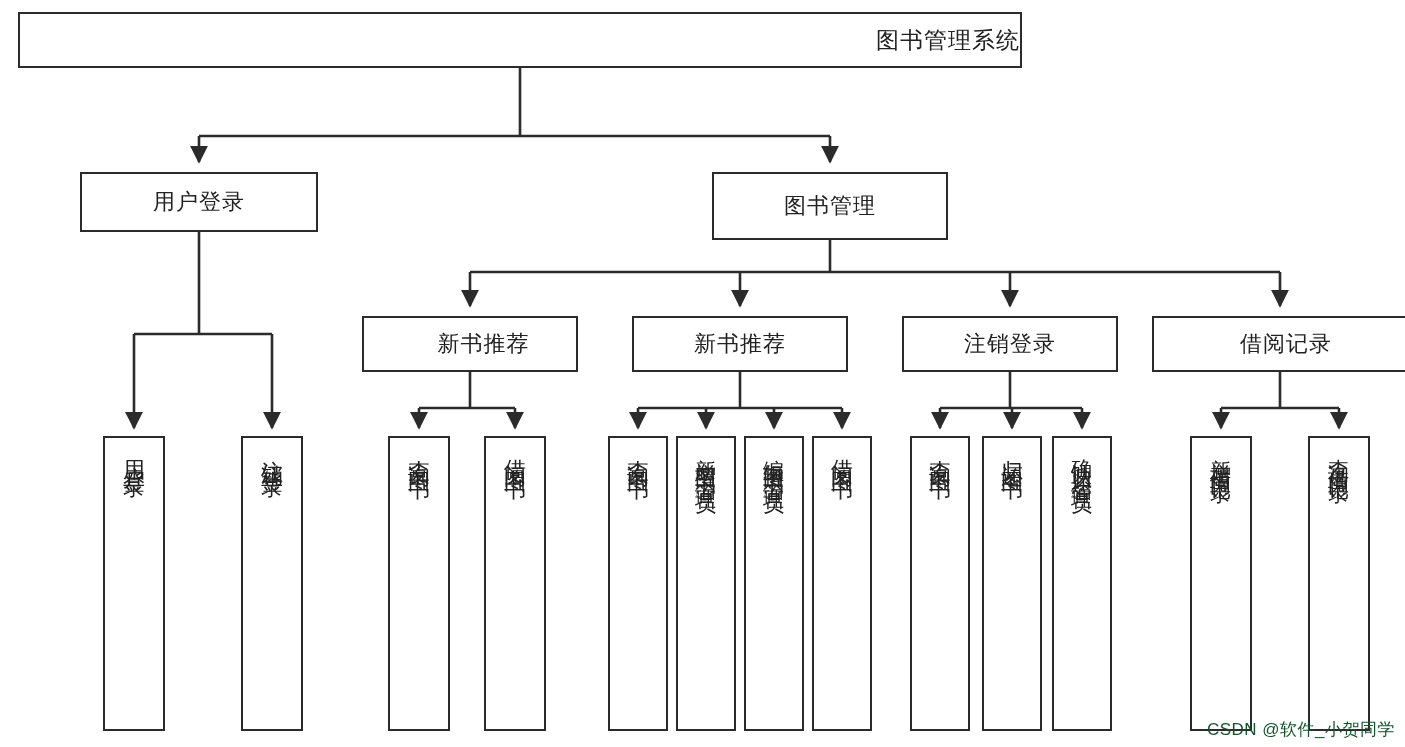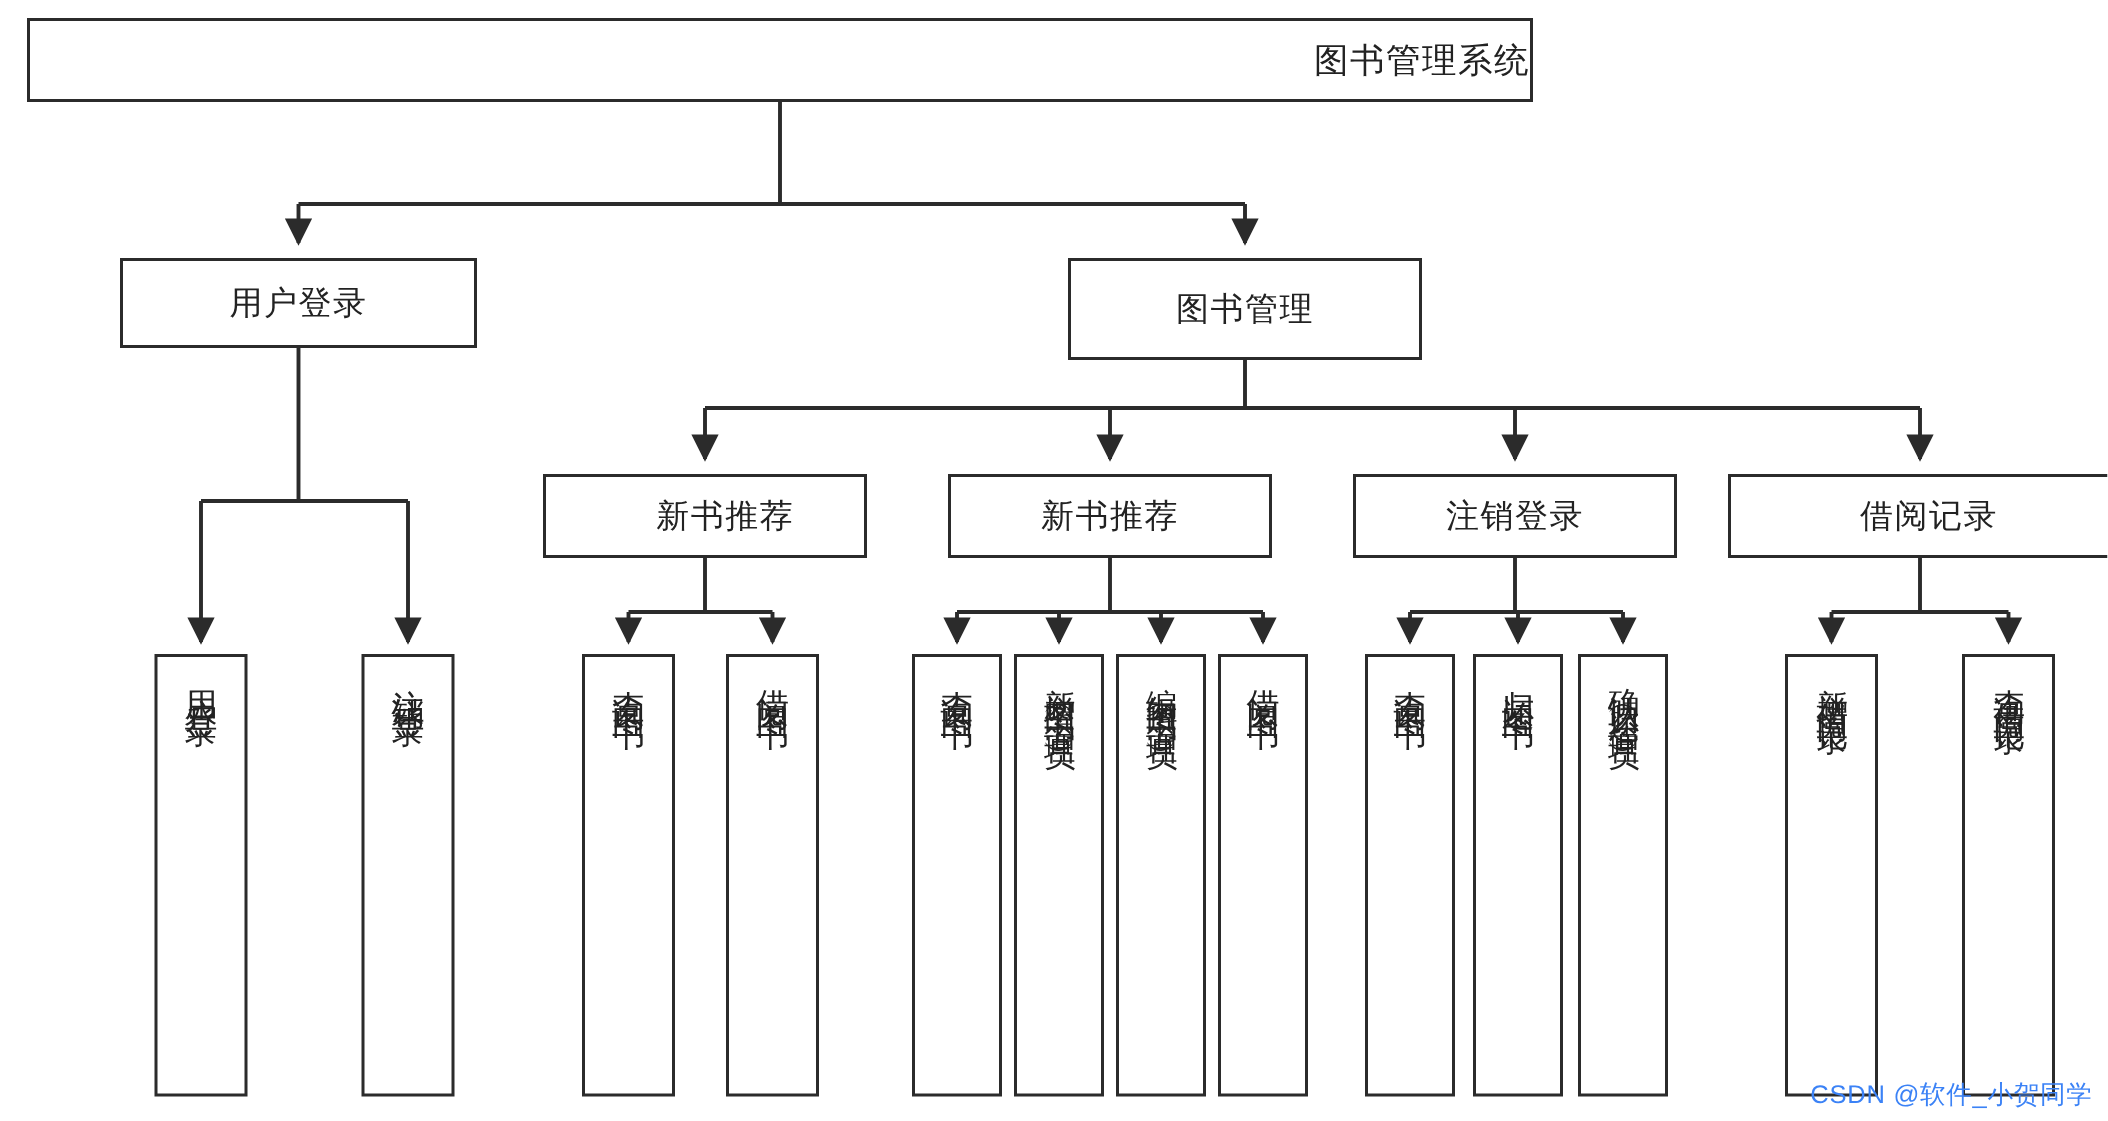--- a/index.html
+++ b/index.html
@@ -55,21 +55,21 @@
   }
   .node-v.tall-label {
     letter-spacing: 5px;
     font-size: 21px;
   }
   .watermark {
     position: absolute;
     right: 10px;
     bottom: 6px;
     font-size: 17px;
-    color: #3b82f6;
+    color: #14532d;
     white-space: nowrap;
     z-index: 3;
     letter-spacing: 0.5px;
   }
 </style>
 </head>
 <body>
 
 <div id="canvas">
 

